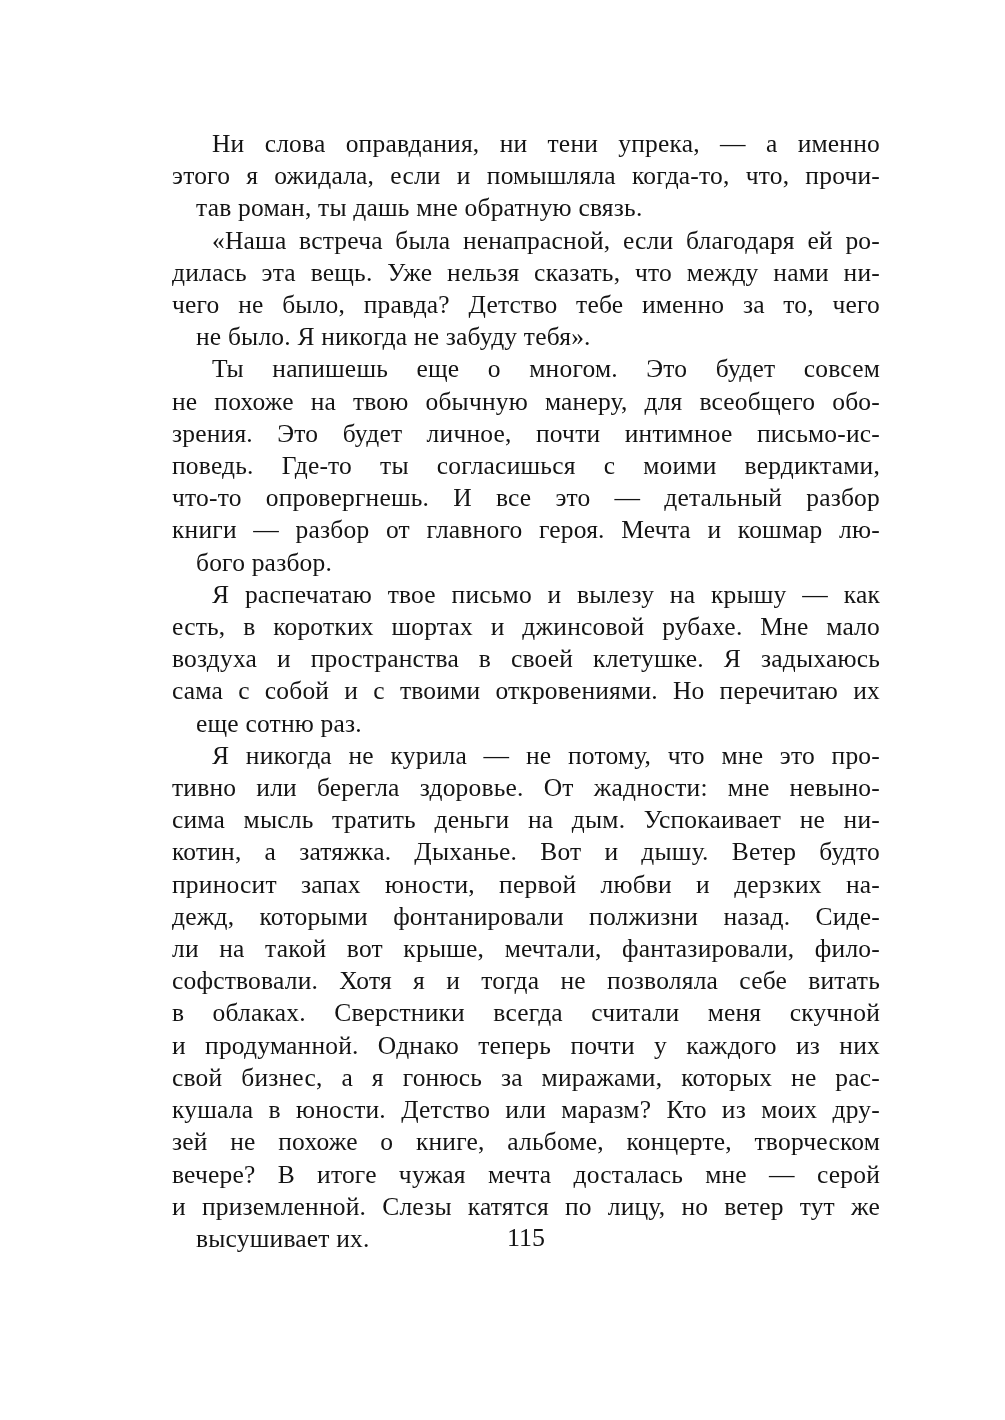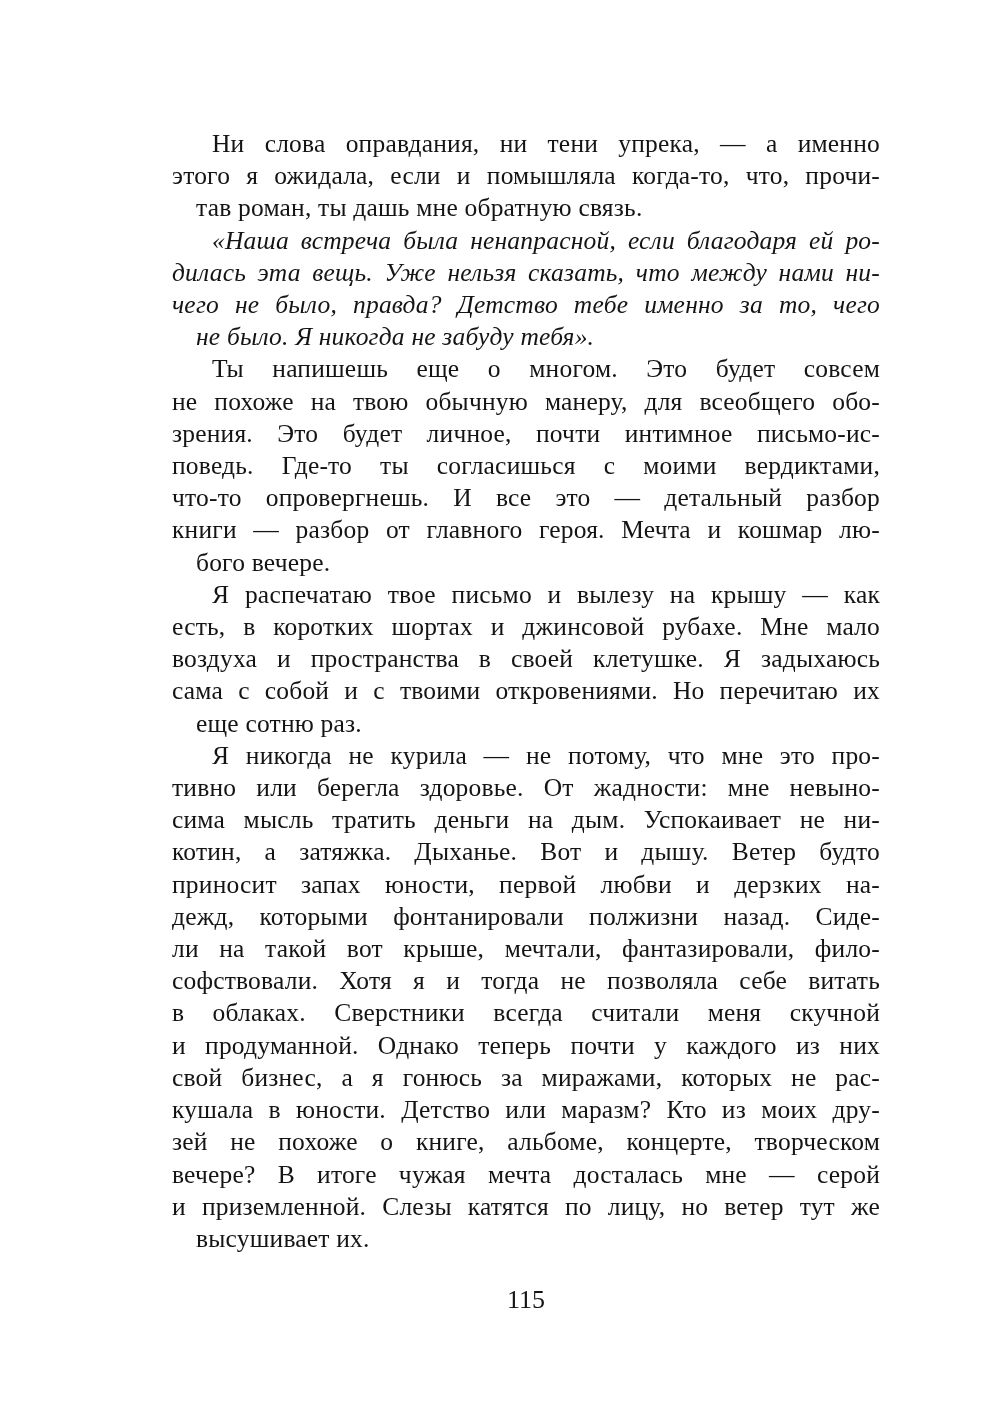--- a/index.html
+++ b/index.html
@@ -20,21 +20,20 @@
     position: absolute;
     left: 172px;
     top: 128px;
     width: 708px;
   }
   .paragraph {
     margin: 0;
     padding: 0;
   }
   .paragraph.italic .line {
-    font-style: italic;
   }
   .line {
     font-size: 25.5px;
     line-height: 32.2px;
     text-align: justify;
     text-align-last: justify;
     white-space: normal;
     letter-spacing: 0.2px;
   }
   .line.first {
@@ -42,21 +41,21 @@
   }
   .line.last {
     text-align: left;
     text-align-last: left;
     margin-left: 24px;
   }
   .page-number {
     position: absolute;
     left: 172px;
     width: 708px;
-    top: 1284px;
+    top: 1222px;
     text-align: center;
     font-size: 26px;
     line-height: 32px;
     color: #141414;
   }
 </style>
 </head>
 <body>
 
 <div class="book-page">
@@ -72,21 +71,21 @@
         <div class="line">чего не было, правда? Детство тебе именно за то, чего</div>
         <div class="line last">не было. Я никогда не забуду тебя».</div>
       </div>
       <div class="paragraph">
         <div class="line first">Ты напишешь еще о многом. Это будет совсем</div>
         <div class="line">не похоже на твою обычную манеру, для всеобщего обо-</div>
         <div class="line">зрения. Это будет личное, почти интимное письмо-ис-</div>
         <div class="line">поведь. Где-то ты согласишься с моими вердиктами,</div>
         <div class="line">что-то опровергнешь. И все это — детальный разбор</div>
         <div class="line">книги — разбор от главного героя. Мечта и кошмар лю-</div>
-        <div class="line last">бого вечере.</div>
+        <div class="line last">бого разбор.</div>
       </div>
       <div class="paragraph">
         <div class="line first">Я распечатаю твое письмо и вылезу на крышу — как</div>
         <div class="line">есть, в коротких шортах и джинсовой рубахе. Мне мало</div>
         <div class="line">воздуха и пространства в своей клетушке. Я задыхаюсь</div>
         <div class="line">сама с собой и с твоими откровениями. Но перечитаю их</div>
         <div class="line last">еще сотню раз.</div>
       </div>
       <div class="paragraph">
         <div class="line first">Я никогда не курила — не потому, что мне это про-</div>

